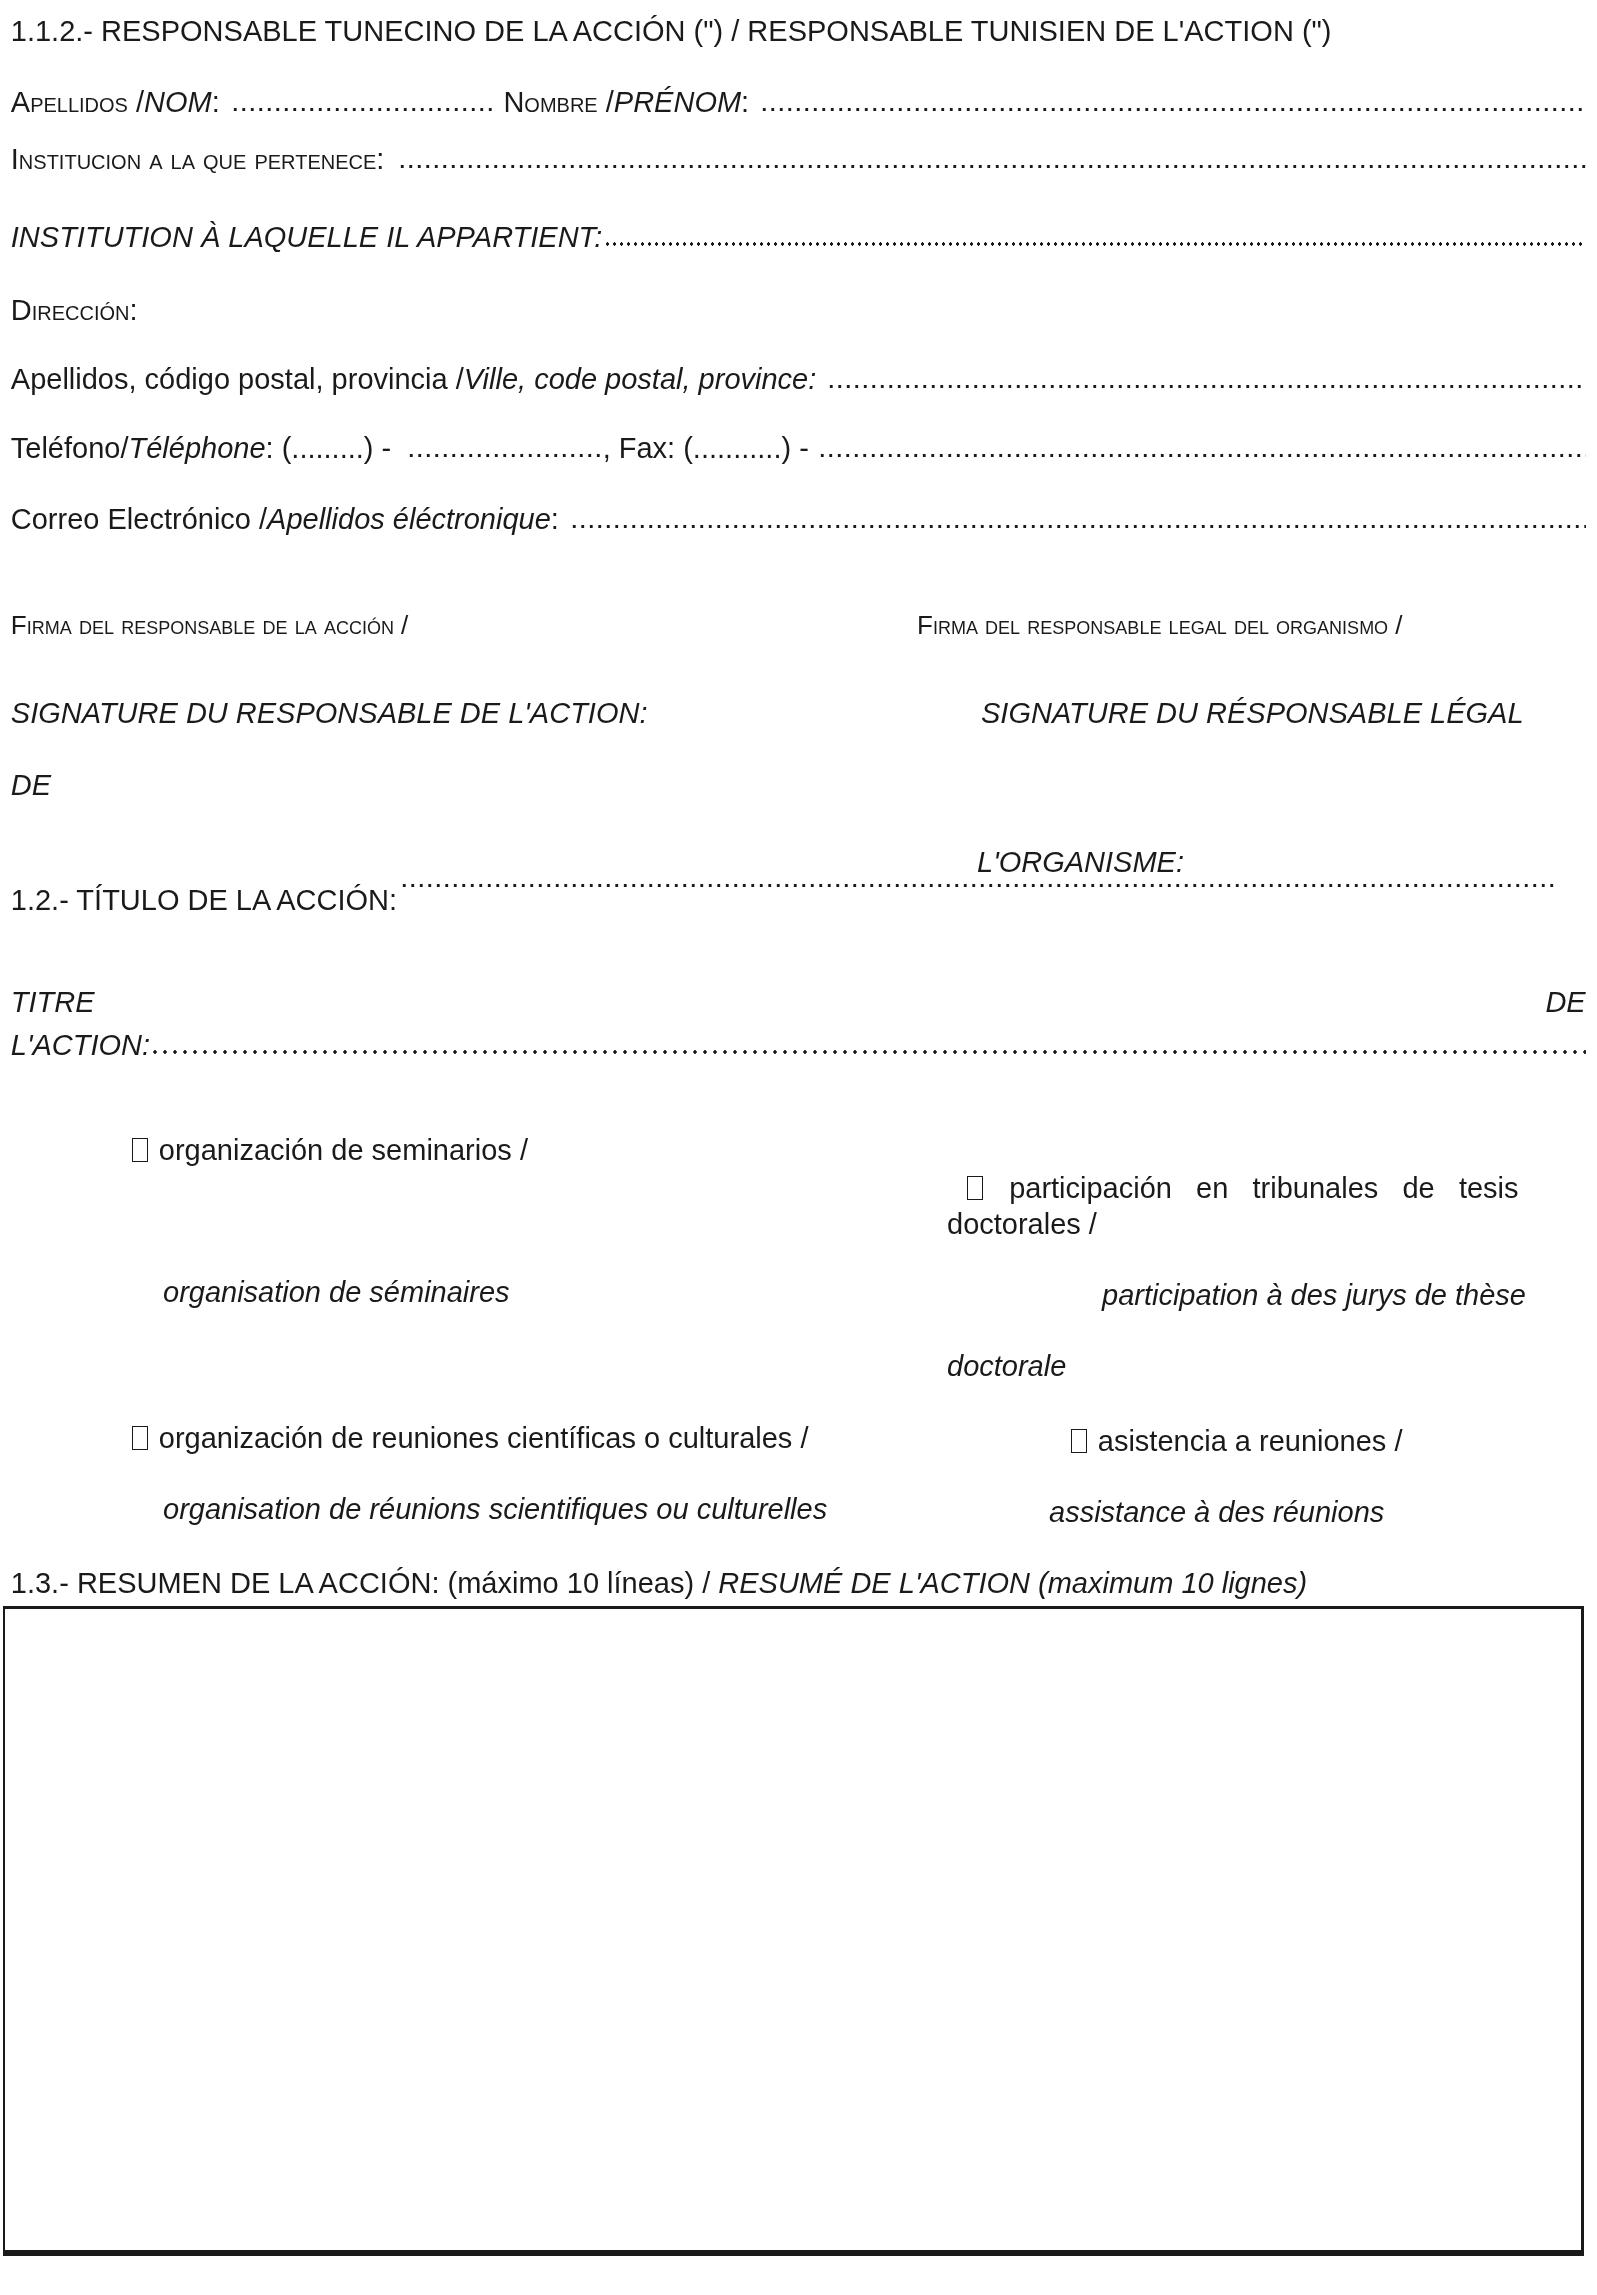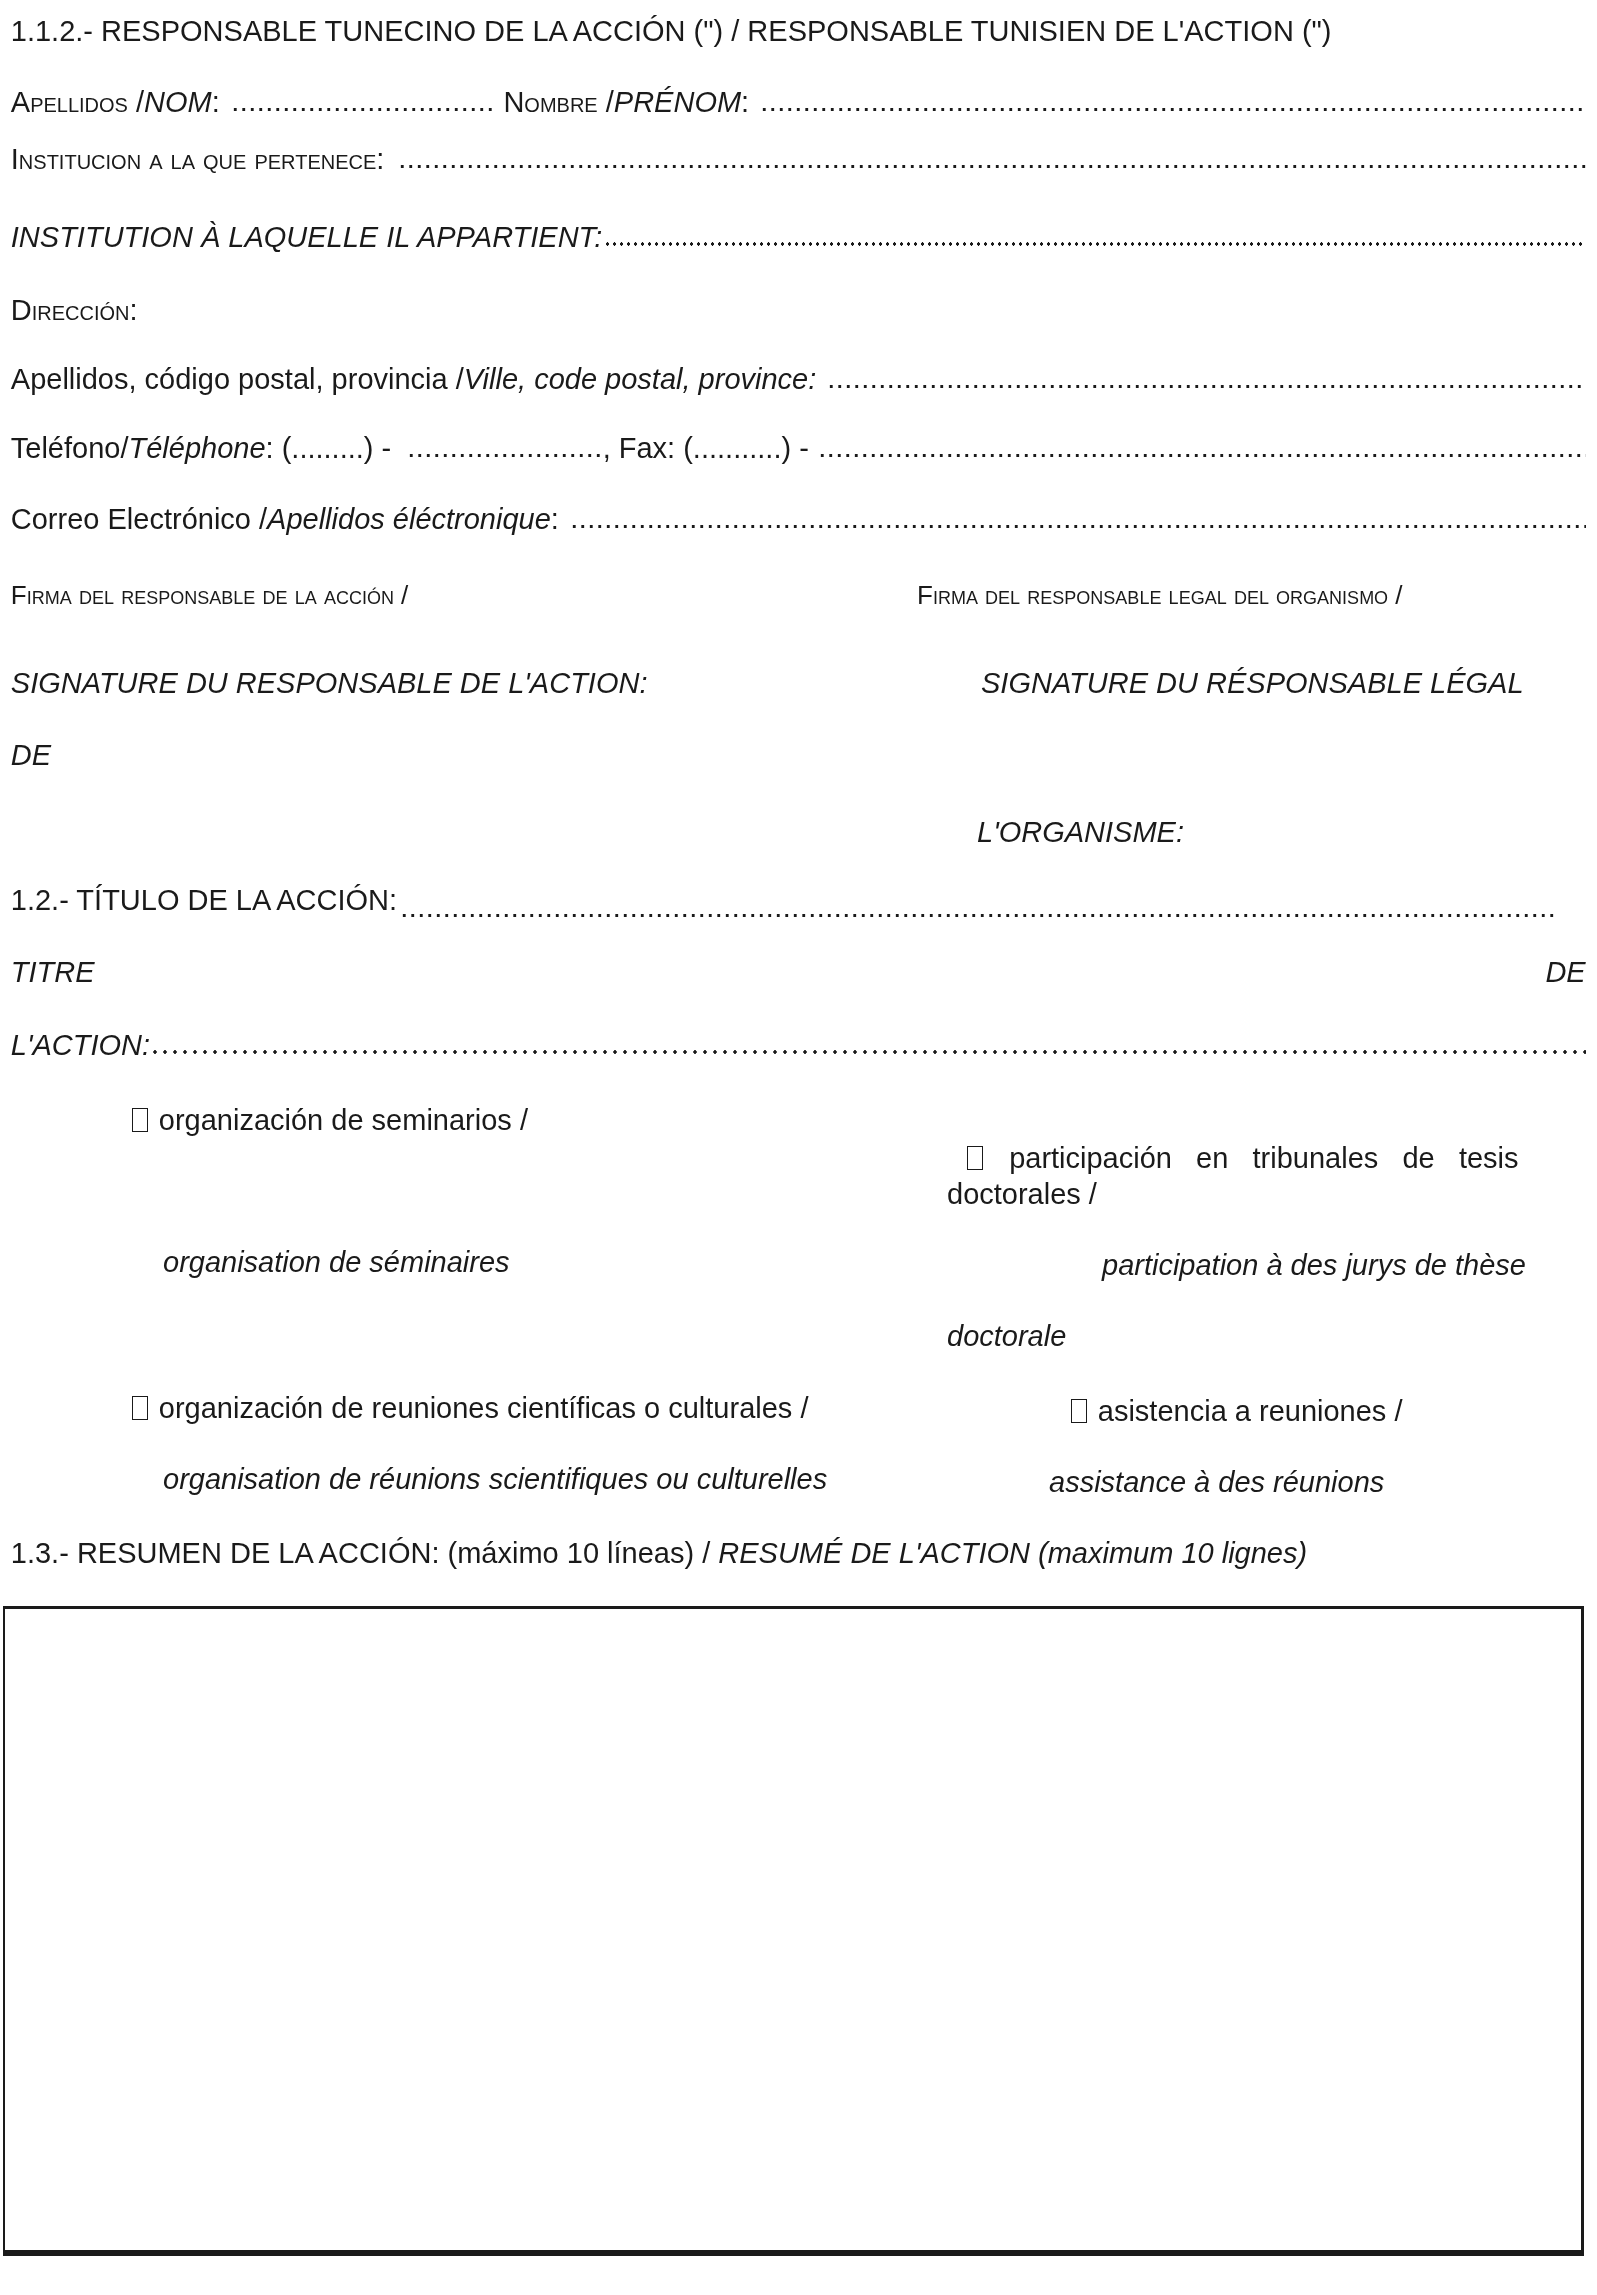--- a/index.html
+++ b/index.html
@@ -8,21 +8,21 @@
     font-family:"Liberation Sans", sans-serif; color:#1a1a1a;
   }
   .line { position:absolute; left:0; right:0; white-space:nowrap; font-size:29px; line-height:35px; }
   .sc { font-variant:small-caps; font-size:29px; }
   .it { font-style:italic; }
   .dots {
     display:inline-block; vertical-align:baseline; height:4.6px;
     background-image:radial-gradient(circle, #1a1a1a 1.5px, transparent 1.8px);
     background-size:8.5px 4.6px; background-repeat:repeat-x;
   }
-  .abs { position:absolute; white-space:nowrap; font-size:29px; line-height:35px; }
+  .abs { position:absolute; white-space:nowrap; font-size:29px; line-height:35px;margin-top:30px; }
   .cb {
     display:inline-block; width:14px; height:21.6px; border:1.5px solid #1a1a1a;
     vertical-align:-1.5px; margin-right:10.8px; cursor:pointer; background:#fff;
   }
   .summary-box {
     position:absolute; left:3.1px; top:1606px; width:1576px; height:641px;
     border-left:2.3px solid #1a1a1a; border-right:3.1px solid #1a1a1a;
     border-top:3.1px solid #1a1a1a; border-bottom:6.2px solid #1a1a1a;
     background:transparent;
   }
@@ -88,21 +88,21 @@
 
 <div class="abs sc" style="top:578px;left:10.8px;font-size:26px;">Firma del responsable de la acción /</div>
 <div class="abs sc" style="top:578px;left:917px;font-size:26px;">Firma del responsable legal del organismo /</div>
 
 <div class="abs it" style="top:666px;left:10.8px;">SIGNATURE DU RESPONSABLE DE L'ACTION:</div>
 <div class="abs it" style="top:666px;left:981px;">SIGNATURE DU RÉSPONSABLE LÉGAL</div>
 
 <div class="abs it" style="top:738px;left:10.8px;">DE</div>
 <div class="abs it" style="top:815px;left:977px;">L'ORGANISME:</div>
 
-<div class="line" style="top:883px;left:10.8px;right:42px;display:flex;align-items:flex-end;">
+<div class="line" style="top:883px;left:10.8px;right:42px;display:flex;align-items:flex-start;">
   <span>1.2.- TÍTULO DE LA ACCIÓN: </span>
   <span class="dots" style="flex:1;margin-left:3.1px;"></span>
 </div>
 
 <div class="abs it" style="top:955px;left:10.8px;">TITRE</div>
 <div class="abs it" style="top:955px;right:12.3px;">DE</div>
 
 <div class="line" style="top:1028px;left:10.8px;right:12.3px;display:flex;align-items:baseline;">
   <span class="it">L'ACTION:</span>
   <span class="dots" style="flex:1;background-size:10px 3.9px;"></span>

